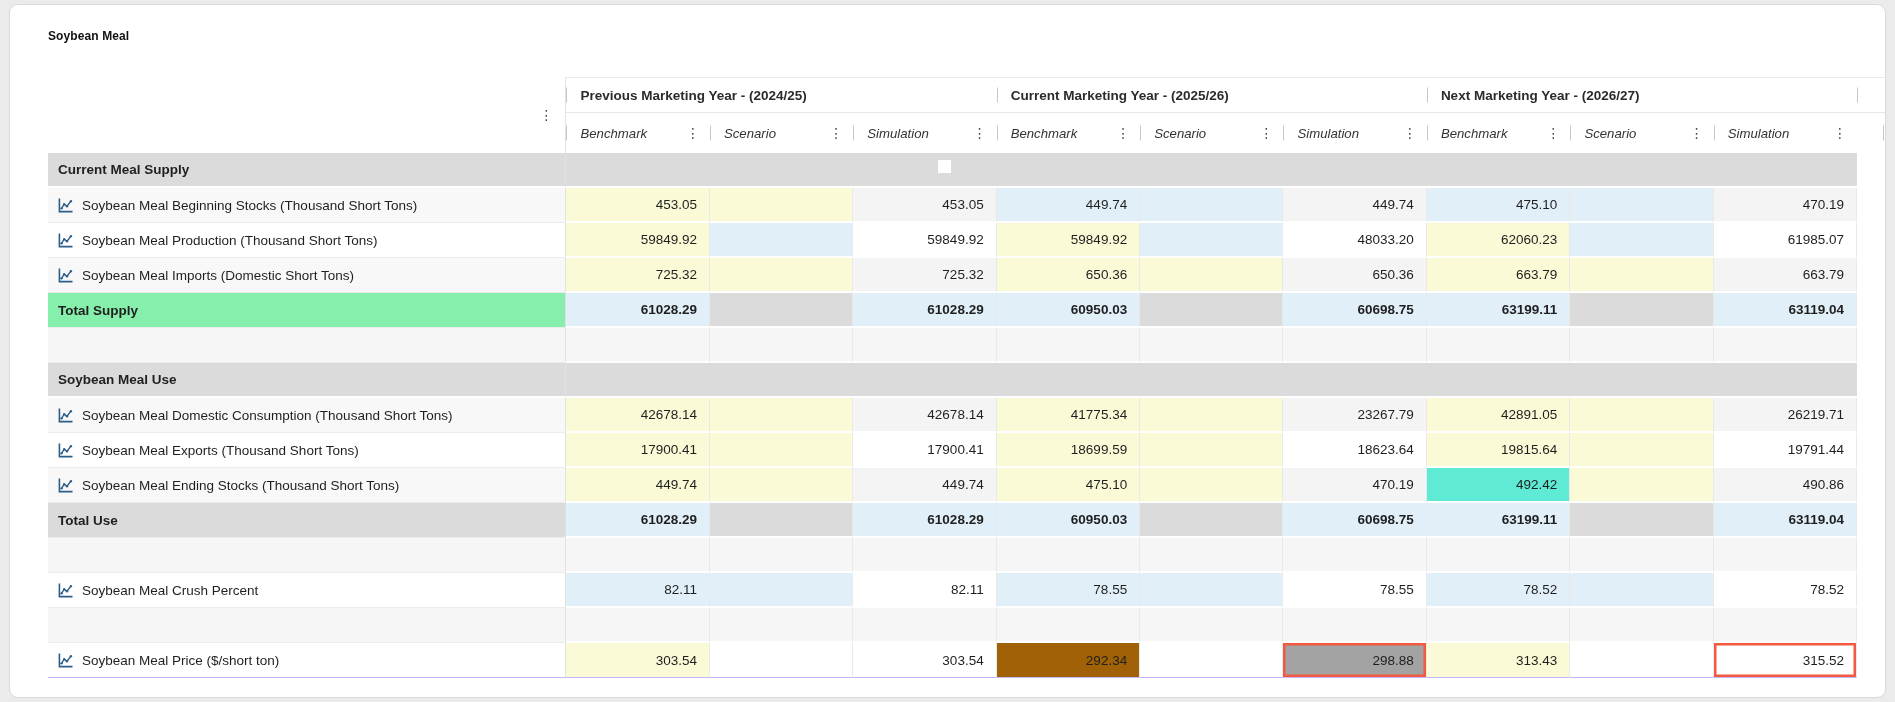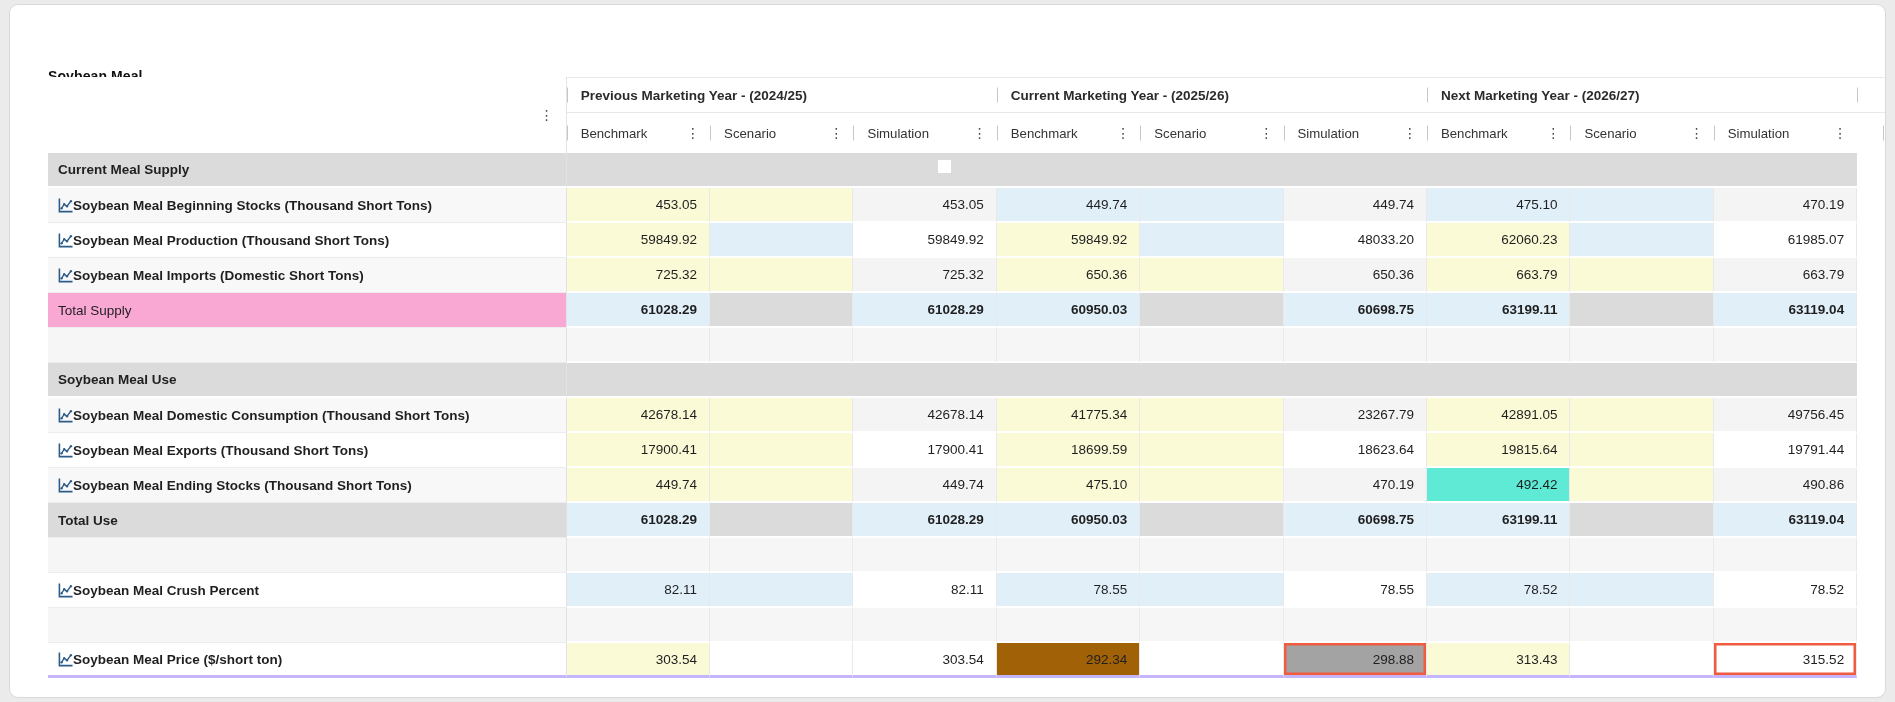--- a/index.html
+++ b/index.html
@@ -11,34 +11,33 @@
   }
   .card {
     position: absolute; left: 9px; top: 4px;
     width: 1877px; height: 694px;
     background: #ffffff;
     border: 1px solid #d9d9d9;
     border-radius: 9px;
   }
   .page-title {
     position: absolute; left: 38px; top: 24px;
-    font-size: 14px; font-weight: 700; color: #111111;
+    font-size: 12px; font-weight: 700; color: #111111;
     letter-spacing: 0.1px;
-    margin-top: 39px;
   }
   .tbl {
     position: absolute; left: 38px; top: 72px;
     border-collapse: separate; border-spacing: 0;
     table-layout: fixed;
     font-size: 13.5px; color: #222222;
   }
   .tbl th, .tbl td { overflow: hidden; white-space: nowrap; font-weight: 400; }
   
   thead tr.grp-row { height: 36px; }
-  thead tr.sub-row { height: 40px; }
+  thead tr.sub-row { height: 40px; font-style: italic; }
   th.corner {
     background: #ffffff;
     border-right: 1px solid #e4e4e4;
     position: relative;
   }
   th.grp {
     text-align: left; font-weight: 700; color: #2b2b2b;
     padding-left: 14px; position: relative;
     border-top: 1px solid #eaeaea;
     border-bottom: 1px solid #e8e8e8;
@@ -60,35 +59,35 @@
     cursor: pointer; padding: 1px 3px;
   }
   .corner .kebab { position: absolute; right: 9px; top: 50%; transform: translateY(-50%); }
   
   tbody tr { height: 35px; }
   td.lab {
     border-right: 1px solid #e2e2e2;
     border-bottom: 1px solid #ececec;
     padding-left: 10px; color: #1f1f1f;
   }
-  .lab-in { display: flex; align-items: flex-start; gap: 0; font-weight: bold; }
+  .lab-in { display: flex; align-items: flex-start; gap: 9px; }
   td.val {
     text-align: right; padding-right: 12px;
     border-right: 1px solid #e9e9e9;
     border-bottom: 2px solid #ffffff;
     color: #1f1f1f;
   }
   tr.total td { font-weight: 700; }
   tr.section td.band {
     font-weight: 700; padding-left: 10px; color: #1d1d1d;
     border-bottom: 2px solid #ffffff;
   }
   tr.section td.lab { font-weight: 700; border-bottom: 2px solid #ffffff; }
   td.stub { background: transparent; border: none; }
-  tbody tr:last-child td.lab, tbody tr:last-child td.val { border-bottom: 3px solid #c4b5fd; }
+  tbody tr:last-child td.lab, tbody tr:last-child td.val { border-bottom: 1px solid #c4b5fd; }
   td.hl { box-shadow: inset 0 0 0 2.5px #f15b3f; }
   .chart-ic { flex: 0 0 auto; display: inline-flex; }
   .handle { position: absolute; background: #ffffff; }
 </style>
 </head>
 <body>
 
 <div class="card">
   <div class="page-title">Soybean Meal</div>
   <table class="tbl">
@@ -273,21 +272,21 @@
           <td class="val" style="background:#f4f4f4">725.32</td>
           <td class="val" style="background:#fafad6">650.36</td>
           <td class="val" style="background:#fafad6"></td>
           <td class="val" style="background:#f4f4f4">650.36</td>
           <td class="val" style="background:#fafad6">663.79</td>
           <td class="val" style="background:#fafad6"></td>
           <td class="val" style="background:#f4f4f4">663.79</td>
           <td class="stub"></td>
         </tr>
         <tr class="total">
-          <td class="lab" style="background:#f9a8d4;font-weight:400">Total Supply</td>
+          <td class="lab" style="background:#86efac;font-weight:700">Total Supply</td>
           <td class="val" style="background:#e1eff9">61028.29</td>
           <td class="val" style="background:#dbdbdb"></td>
           <td class="val" style="background:#e1eff9">61028.29</td>
           <td class="val" style="background:#e1eff9">60950.03</td>
           <td class="val" style="background:#dbdbdb"></td>
           <td class="val" style="background:#e1eff9">60698.75</td>
           <td class="val" style="background:#e1eff9">63199.11</td>
           <td class="val" style="background:#dbdbdb"></td>
           <td class="val" style="background:#e1eff9">63119.04</td>
           <td class="stub"></td>
@@ -327,21 +326,21 @@
               </span>
             </td>
           <td class="val" style="background:#fafad6">42678.14</td>
           <td class="val" style="background:#fafad6"></td>
           <td class="val" style="background:#f4f4f4">42678.14</td>
           <td class="val" style="background:#fafad6">41775.34</td>
           <td class="val" style="background:#fafad6"></td>
           <td class="val" style="background:#f4f4f4">23267.79</td>
           <td class="val" style="background:#fafad6">42891.05</td>
           <td class="val" style="background:#fafad6"></td>
-          <td class="val" style="background:#f4f4f4">49756.45</td>
+          <td class="val" style="background:#f4f4f4">26219.71</td>
           <td class="stub"></td>
         </tr>
         <tr class="data">
           <td class="lab" style="background:#ffffff">
               <span class="lab-in">
                 <span class="chart-ic">
                 <svg width="15" height="15" viewBox="0 0 16 16" fill="none">
      <path d="M1.5 0.5 V14.5 H15.5" stroke="#2d5c88" stroke-width="1.7"></path>
      <path d="M3.8 11 L6.6 6.6 L9.6 8.8 L13.8 3.4" stroke="#2d5c88" stroke-width="1.5"></path>
      <circle cx="3.8" cy="11" r="1.25" fill="#2d5c88"></circle>

